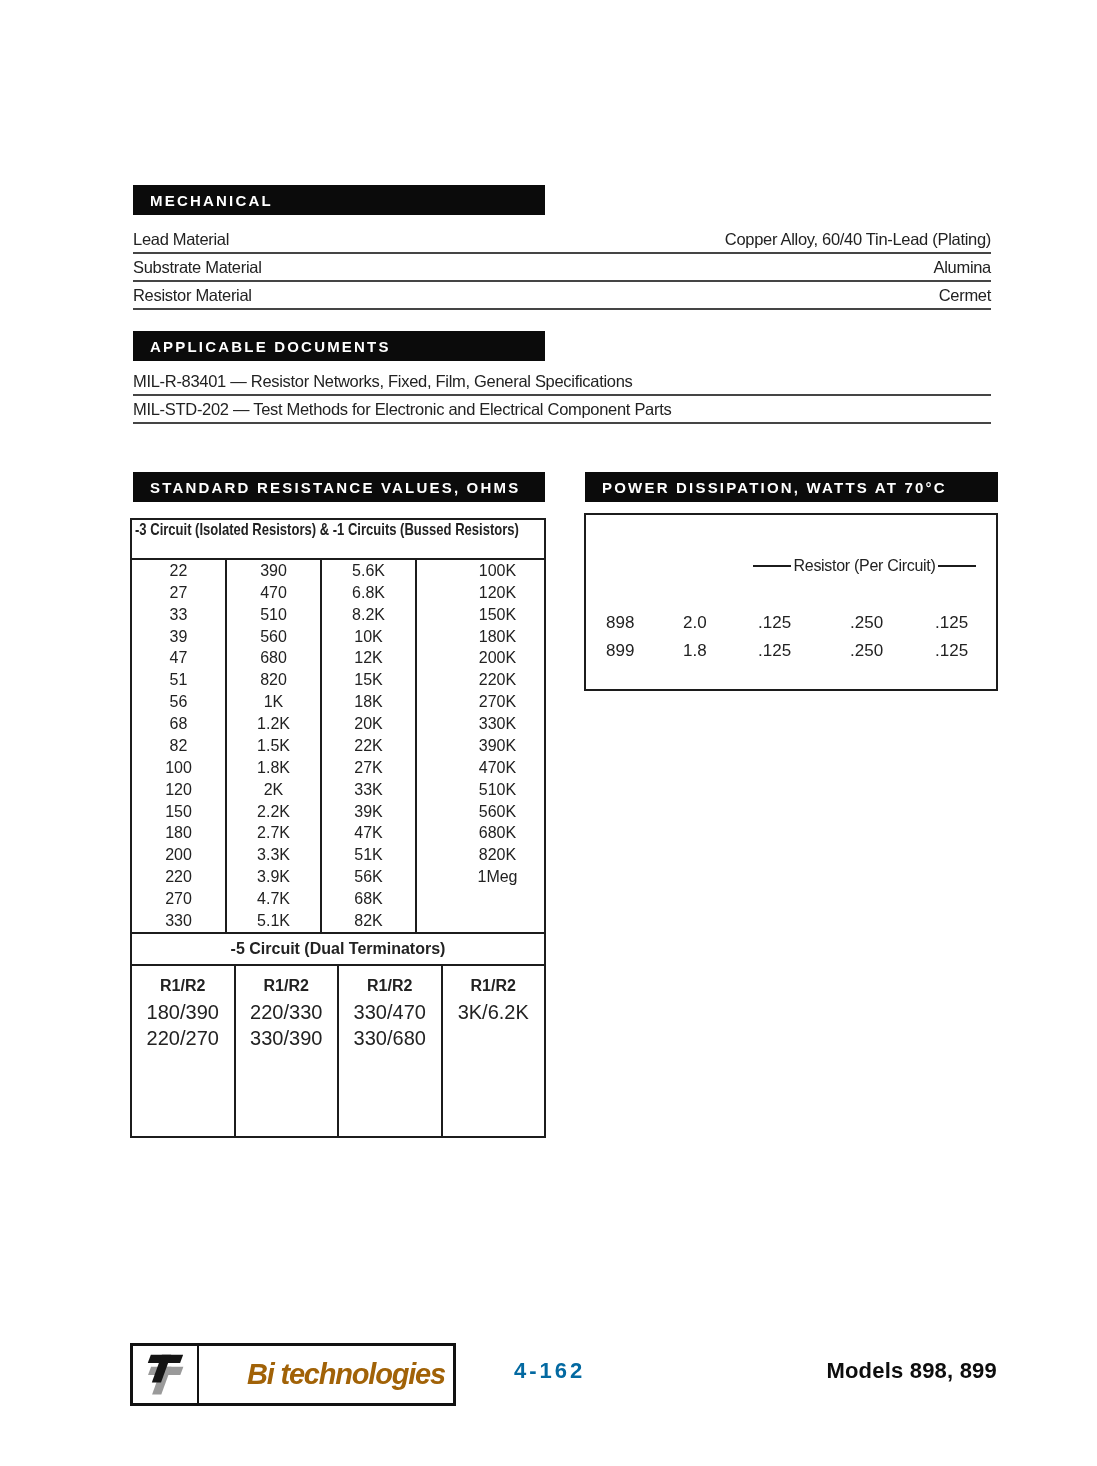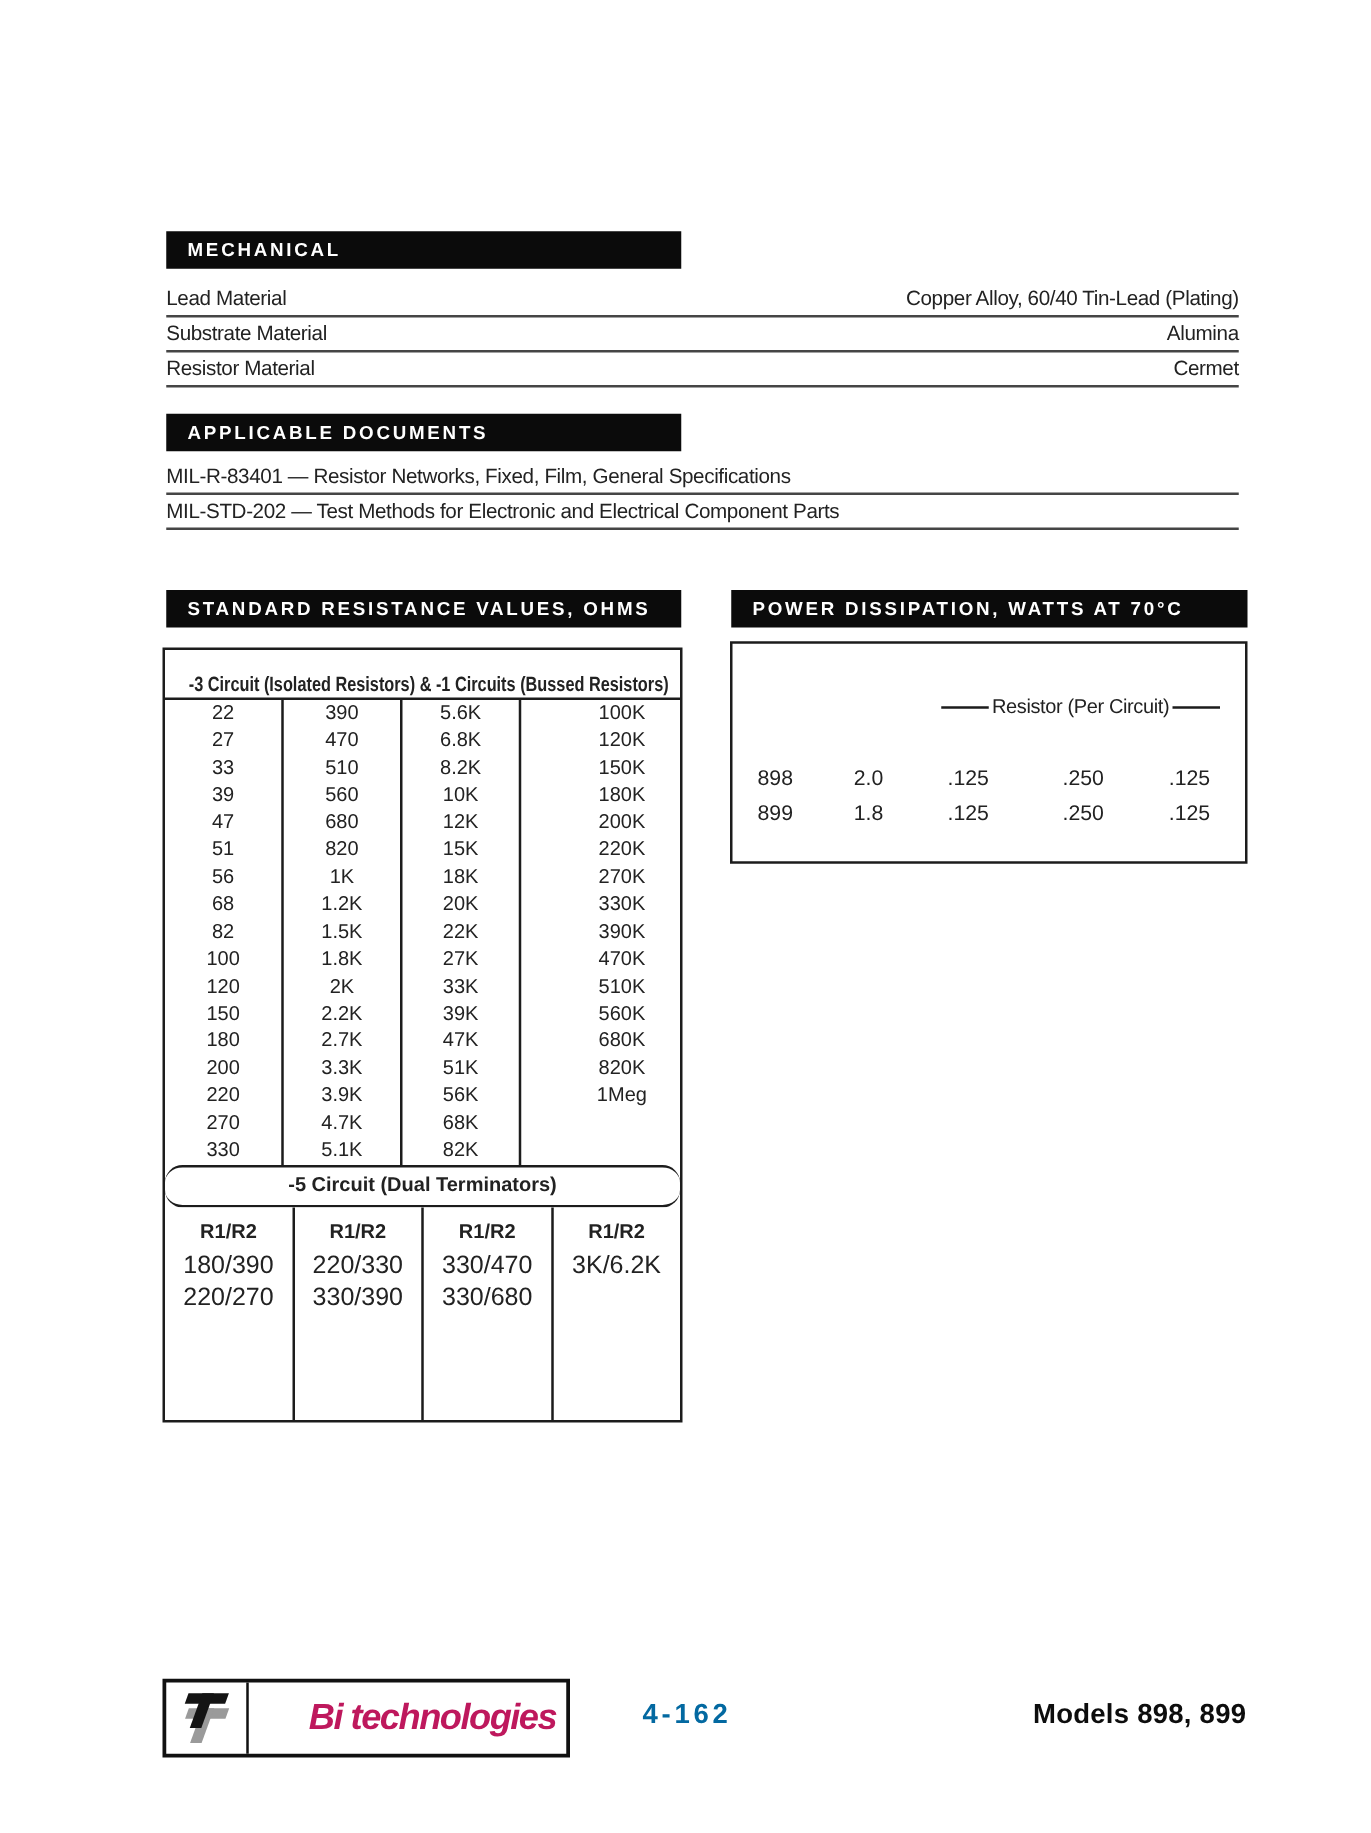--- a/index.html
+++ b/index.html
@@ -34,32 +34,32 @@
   }
 
   
   #res-table{
     position:absolute; left:130px; top:518px; width:416px; height:620px;
     border:2.5px solid #1c1c1c; box-sizing:border-box;
     display:flex; flex-direction:column; background:#fff;
   }
   .res-header{
     height:38px; border-bottom:2.5px solid #1c1c1c;
-    display:flex; align-items:flex-end; padding-left:19px;
+    display:flex; align-items:flex-start; padding-left:3px;
     font-weight:bold; font-size:16.5px;
   }
   .res-header span{transform:scaleX(0.79); transform-origin:left center; white-space:nowrap;}
   .res-grid{height:372px; display:flex;text-align:center;}
   .res-col{flex:1; border-right:2.5px solid #1c1c1c; display:flex; flex-direction:column;}
   .res-col:last-child{border-right:none;margin-left:34px;}
   .res-cell{flex:1; display:flex; align-items:center; justify-content:center; font-size:16px;}
   .dual-header{
     height:30px; border-top:2.5px solid #1c1c1c; border-bottom:2.5px solid #1c1c1c;
     display:flex; align-items:center; justify-content:center;
-    font-weight:bold; font-size:16px;border-radius:14px;
+    font-weight:bold; font-size:16px;
   }
   .dual-grid{flex:1; display:flex;}
   .dual-col{
     flex:1; border-right:2.5px solid #1c1c1c;
     display:flex; flex-direction:column; align-items:center; padding-top:7px;
     box-sizing:border-box;
   }
   .dual-col:last-child{border-right:none;}
   .dual-hdr{font-weight:bold; font-size:16px; height:26px; line-height:26px;}
   .dual-val{font-size:20px; height:26px; line-height:26px;}
@@ -87,21 +87,21 @@
 
   
   #logo-box{
     position:absolute; left:130px; top:1343px; width:326px; height:63px;
     border:3px solid #111; box-sizing:border-box; display:flex; background:#fff;
   }
   #logo-icon{width:64px; border-right:2.5px solid #111; display:flex; align-items:center; justify-content:center;}
   #logo-text{
     flex:1; display:flex; align-items:center; justify-content:center;
     font-style:italic; font-weight:bold; font-size:29px; letter-spacing:-1.2px;
-    color:#be185d; white-space:nowrap;padding-left:40px;
+    color:#a16207; white-space:nowrap;padding-left:40px;
   }
   #page-number{
     position:absolute; left:514px; top:1358px; font-weight:bold; font-size:22px;
     letter-spacing:3px; color:#0369a1;
   }
   #models-label{
     position:absolute; right:100px; top:1358px; font-weight:bold; font-size:22px;
     letter-spacing:0.2px; color:#0d0d0d;
   }
 </style>

